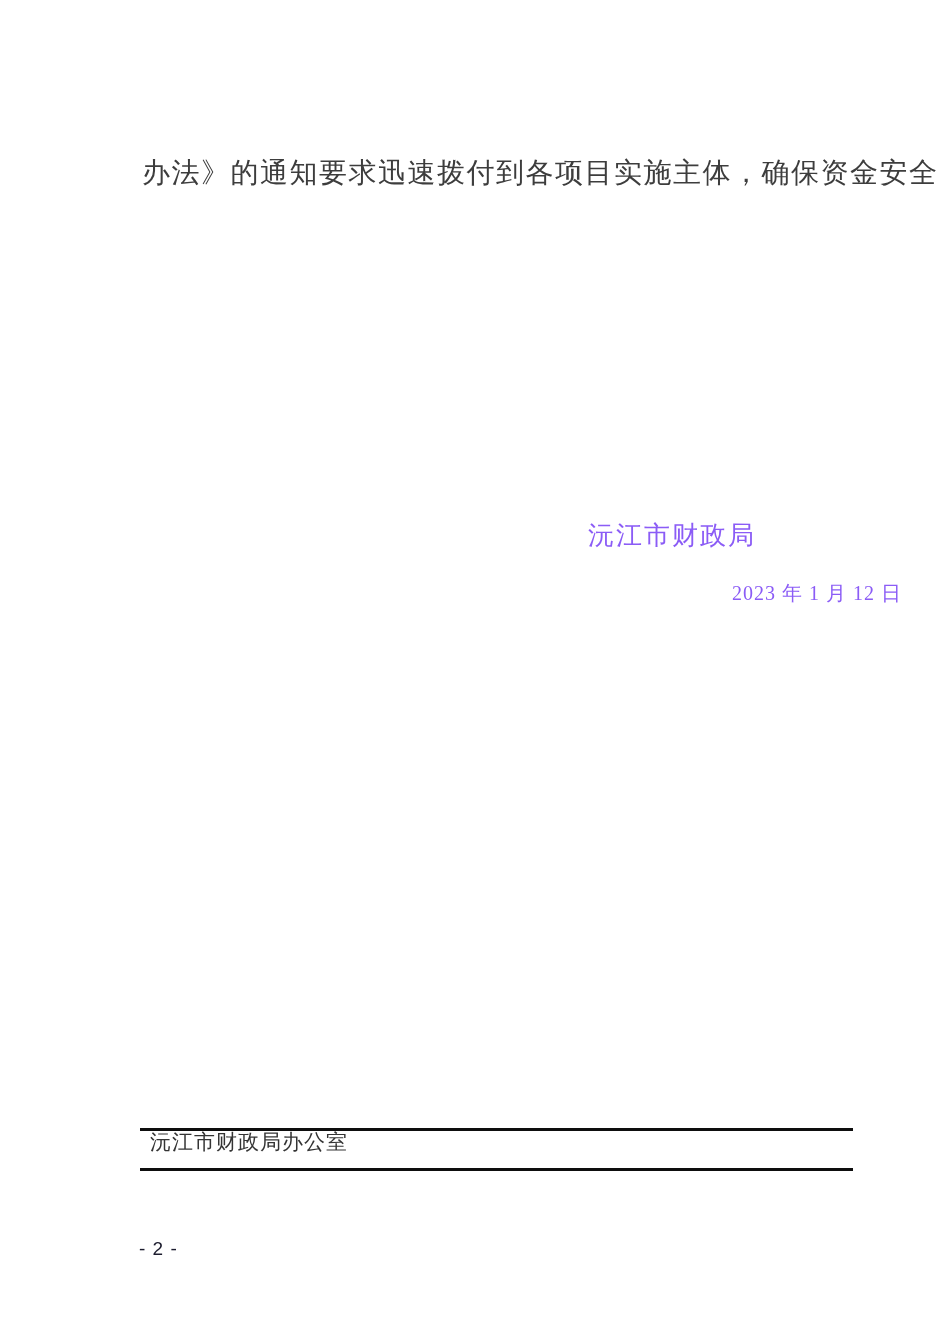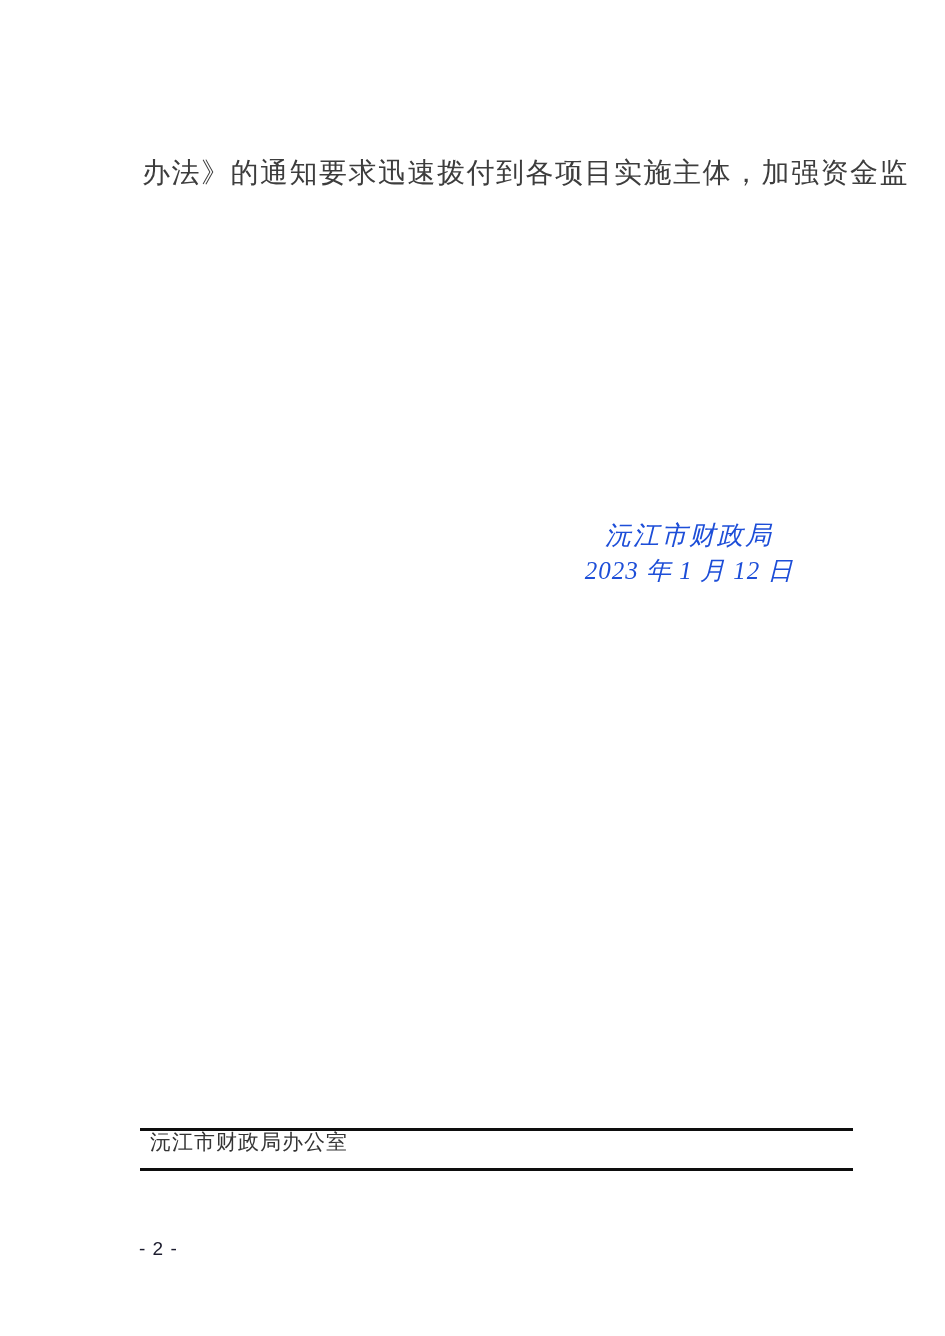--- a/index.html
+++ b/index.html
@@ -26,37 +26,37 @@
     color: #3d3d3d;
     letter-spacing: 1.5px;
     text-align: justify;
   }
   .body-text .line {
     white-space: nowrap;
   }
   
   .sign-block {
     position: absolute;
-    left: 459px;
+    left: 442px;
     top: 520px;
     width: 460px;
     text-align: center;
-    color: #1d4ed8;
-    font-style: italic;
+    color: #8b5cf6;
   }
   .sign-name {
     font-size: 26px;
     letter-spacing: 2px;
     line-height: 32px;
   }
   .sign-date {
-    margin-top: 3px;
-    font-size: 25px;
+    margin-top: 25px;
+    font-size: 20px;
     letter-spacing: 1px;
     line-height: 32px;
+    text-align: right;
   }
   
   .colophon {
     position: absolute;
     left: 140px;
     top: 1128px;
     width: 713px;
   }
   .rule {
     width: 100%;
@@ -84,21 +84,21 @@
     color: #1c1c2e;
     letter-spacing: 1px;
   }
 </style>
 </head>
 <body>
 
 <div class="page">
 
   <div class="body-text">
-    <div class="line">办法》的通知要求迅速拨付到各项目实施主体，加强资金监</div>
+    <div class="line">办法》的通知要求迅速拨付到各项目实施主体，确保资金安全</div>
   </div>
 
   <div class="sign-block">
     <div class="sign-name">沅江市财政局</div>
     <div class="sign-date">2023 年 1 月 12 日</div>
   </div>
 
   <div class="colophon">
     <div class="rule"></div>
     <div class="colophon-row">

